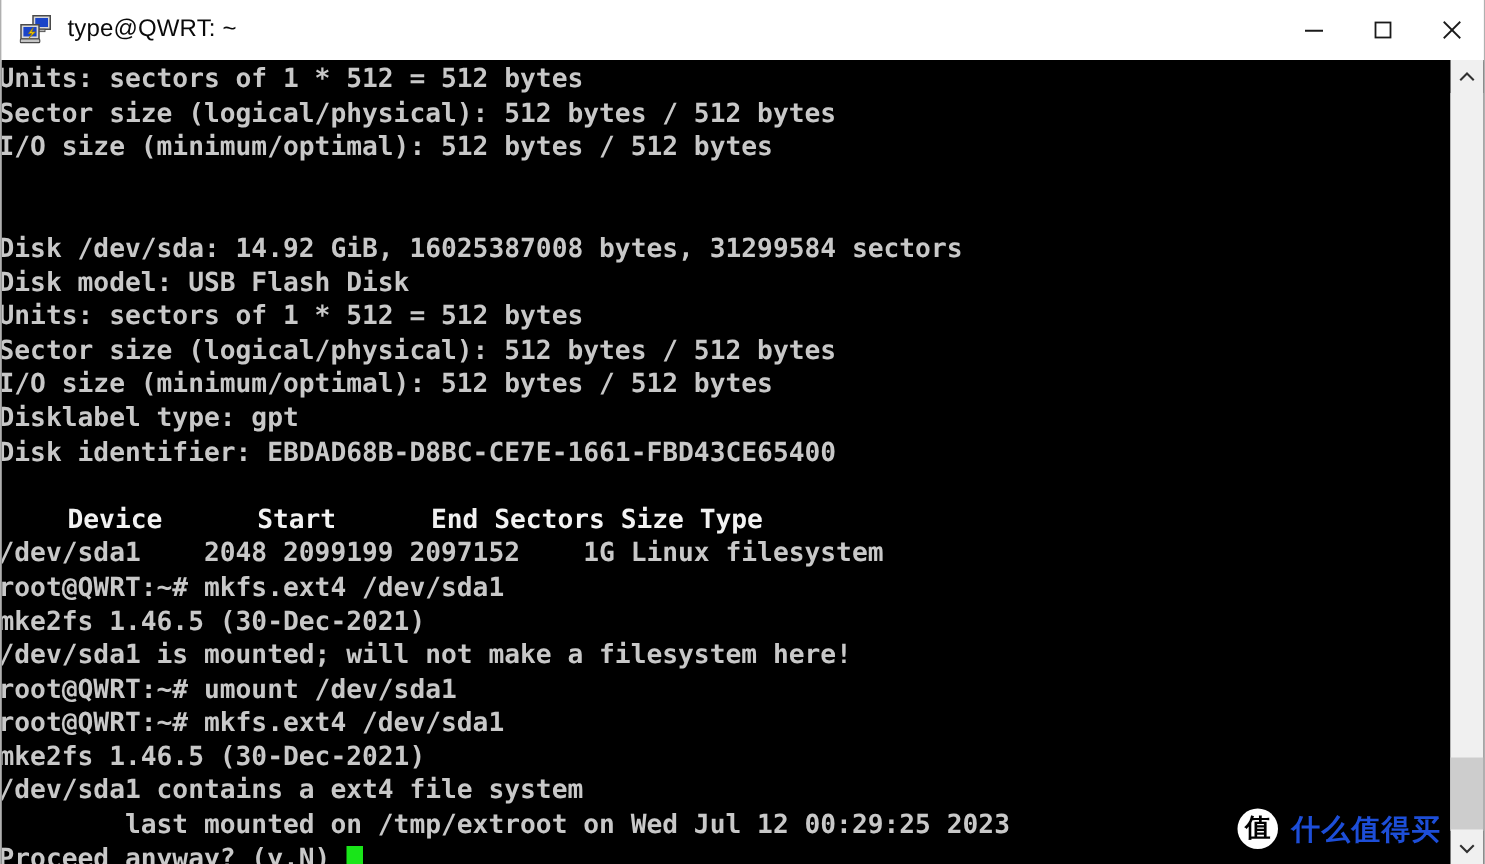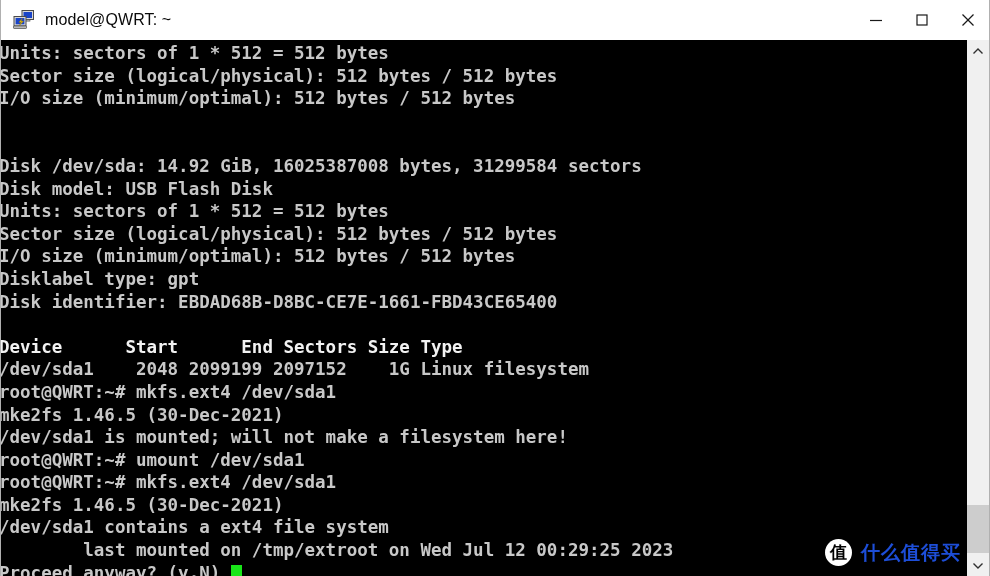--- a/index.html
+++ b/index.html
@@ -95,21 +95,21 @@
     left: -2px;
     top: 2px;
     font-family: "DejaVu Sans Mono", "Liberation Mono", monospace;
     font-size: 17.5px;
     line-height: 22.6px;
     color: #c8c8c8;
     white-space: pre;
     letter-spacing: 0px;
   }
   .line { height: 22.6px; white-space: pre; font-weight: bold; }
-  .line.bold { color: #f2f2f2; font-weight: bold; }
+  .line.bold { color: #f2f2f2; font-weight: bold; padding-left: 46px; }
   .cursor {
     display: inline-block;
     width: 11px;
     height: 17px;
     background: #19e519;
     vertical-align: -3px;
   }
 
   
   #scrollbar {
@@ -194,21 +194,21 @@
           <rect x="10.5" y="2" width="8.5" height="6" fill="#1a44c8"></rect>
           <rect x="12.5" y="9.5" width="4.5" height="1.6" fill="#b8b8b8" stroke="#4a4a4a" stroke-width="0.6"></rect>
 
           <rect x="1" y="6.5" width="12" height="9.5" fill="#d8d8d8" stroke="#4a4a4a" stroke-width="1"></rect>
           <rect x="2.6" y="8" width="8.8" height="6.3" fill="#1a44c8"></rect>
           <rect x="0.5" y="16" width="13" height="2.4" rx="0.6" fill="#c6c6c6" stroke="#4a4a4a" stroke-width="0.8"></rect>
 
           <path d="M9.2 8.4 L6.0 12.3 L8.3 12.3 L6.2 15.6 L10.6 11.3 L8.1 11.3 Z" fill="#ffd400" stroke="#9a7a00" stroke-width="0.5"></path>
         </svg>
       </span>
-      <span id="title-text">model@QWRT: ~</span>
+      <span id="title-text">type@QWRT: ~</span>
     </div>
 
     <div class="win-btn">
       <svg width="16" height="16" viewBox="0 0 16 16">
         <line x1="2" y1="8.5" x2="14" y2="8.5" stroke="#1a1a1a" stroke-width="1.2"></line>
       </svg>
     </div>
     <div class="win-btn">
       <svg width="16" height="16" viewBox="0 0 16 16">
         <rect x="3" y="3" width="10" height="10" fill="none" stroke="#1a1a1a" stroke-width="1.2"></rect>

